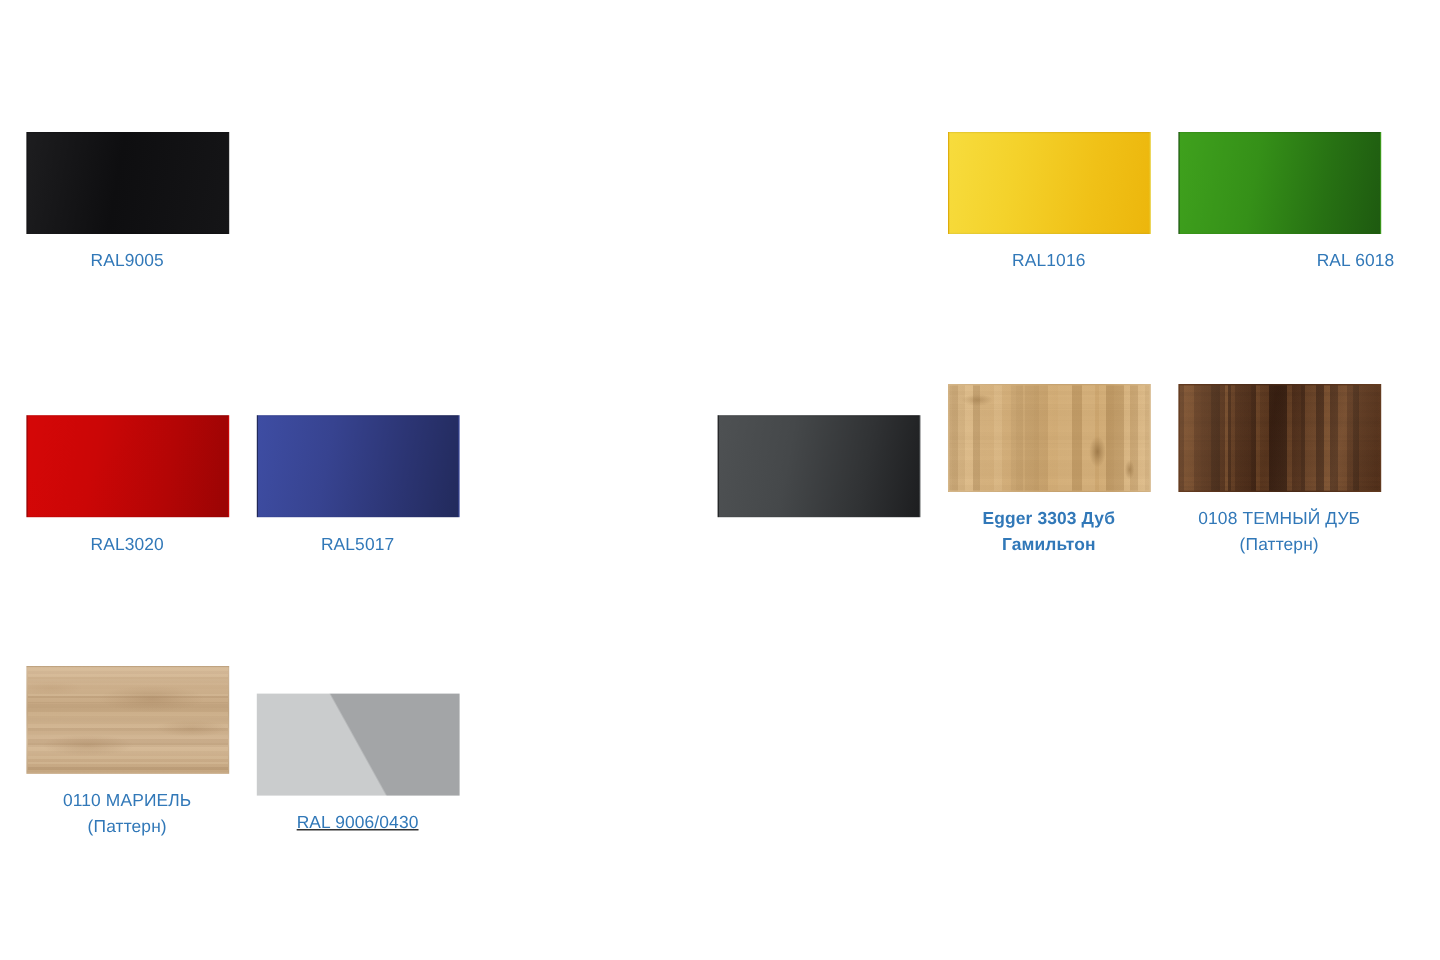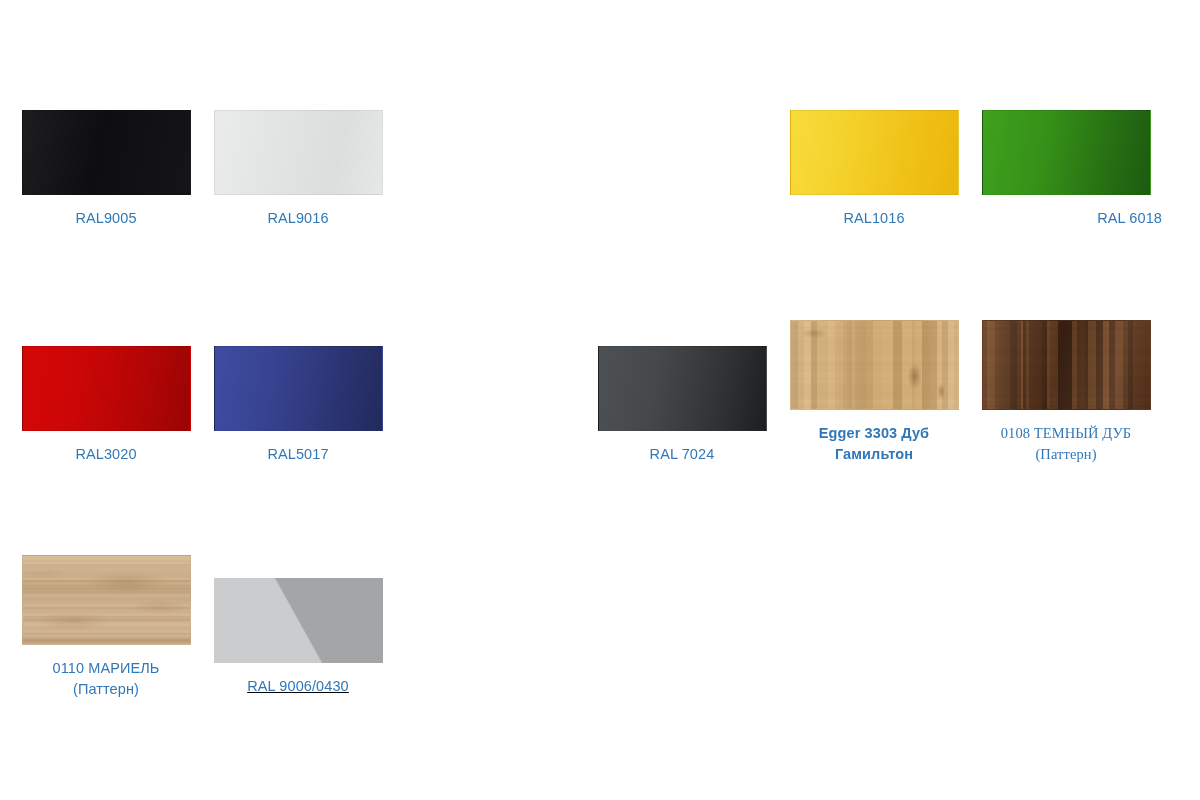--- a/index.html
+++ b/index.html
@@ -58,54 +58,49 @@
   }
 </style>
 </head>
 <body>
 
 <div id="palette-grid">
     <div class="swatch-cell" style="left: 10px; top: 110px;">
       <div class="swatch-chip flat" style="background: linear-gradient(100deg, rgb(29, 29, 31) 0%, rgb(14, 14, 16) 45%, rgb(21, 21, 23) 100%);"></div>
       <div class="swatch-label">RAL9005</div>
     </div>
-    <div class="swatch-cell" style="left: 202px; top: 110px;">
-      <div class="swatch-chip flat" style="background: linear-gradient(100deg, rgb(234, 235, 235) 0%, rgb(226, 227, 227) 40%, rgb(220, 221, 221) 72%, rgb(230, 231, 231) 100%);"></div>
-      <div class="swatch-label">RAL9016</div>
-    </div>
     <div class="swatch-cell" style="left: 778px; top: 110px;">
       <div class="swatch-chip flat" style="background: linear-gradient(100deg, rgb(247, 220, 61) 0%, rgb(244, 210, 43) 32%, rgb(240, 193, 23) 70%, rgb(236, 182, 12) 100%);"></div>
       <div class="swatch-label">RAL1016</div>
     </div>
     <div class="swatch-cell" style="left: 970px; top: 110px; text-align: right;">
       <div class="swatch-chip flat" style="background: linear-gradient(100deg, rgb(63, 161, 29) 0%, rgb(53, 144, 24) 38%, rgb(39, 113, 19) 72%, rgb(30, 90, 16) 100%);"></div>
       <div class="swatch-label">RAL 6018</div>
     </div>
     <div class="swatch-cell" style="left: 10px; top: 346px;">
       <div class="swatch-chip flat" style="background: linear-gradient(100deg, rgb(213, 7, 7) 0%, rgb(203, 6, 6) 34%, rgb(179, 5, 5) 70%, rgb(154, 4, 4) 100%);"></div>
       <div class="swatch-label">RAL3020</div>
     </div>
     <div class="swatch-cell" style="left: 202px; top: 346px;">
       <div class="swatch-chip flat" style="background: linear-gradient(100deg, rgb(62, 77, 163) 0%, rgb(55, 67, 144) 35%, rgb(43, 52, 114) 72%, rgb(34, 42, 92) 100%);"></div>
       <div class="swatch-label">RAL5017</div>
     </div>
     <div class="swatch-cell" style="left: 586px; top: 346px;">
       <div class="swatch-chip flat" style="background: linear-gradient(100deg, rgb(78, 81, 83) 0%, rgb(69, 72, 74) 35%, rgb(48, 50, 52) 72%, rgb(29, 30, 32) 100%);"></div>
-      <div class="swatch-label">RAL 7024</div>
     </div>
     <div class="swatch-cell" style="left: 778px; top: 320px; font-weight: bold;">
       <div class="swatch-chip tall" style="background: linear-gradient(95deg, rgb(227, 195, 147) 0%, rgb(211, 173, 118) 52%, rgb(211, 173, 118) 78%, rgb(227, 195, 147) 100%);">
         <div class="grain-v" style="background: linear-gradient(90deg, rgba(142, 106, 60, 0.26) 0%, rgba(142, 106, 60, 0.26) 1.52%, rgba(142, 106, 60, 0.294) 1.52%, rgba(142, 106, 60, 0.294) 4.26%, rgba(142, 106, 60, 0.12) 4.26%, rgba(142, 106, 60, 0.12) 7.84%, rgba(227, 195, 147, 0.165) 7.84%, rgba(227, 195, 147, 0.165) 12%, rgba(142, 106, 60, 0.298) 12%, rgba(142, 106, 60, 0.298) 15.29%, rgba(185, 143, 88, 0.165) 15.29%, rgba(185, 143, 88, 0.165) 18.26%, rgba(185, 143, 88, 0.145) 18.26%, rgba(185, 143, 88, 0.145) 22.38%, rgba(227, 195, 147, 0.21) 22.38%, rgba(227, 195, 147, 0.21) 26.39%, rgba(185, 143, 88, 0.153) 26.39%, rgba(185, 143, 88, 0.153) 31.04%, rgba(142, 106, 60, 0.173) 31.04%, rgba(142, 106, 60, 0.173) 33.29%, rgba(142, 106, 60, 0.235) 33.29%, rgba(142, 106, 60, 0.235) 36.62%, rgba(142, 106, 60, 0.11) 36.62%, rgba(142, 106, 60, 0.11) 38.03%, rgba(142, 106, 60, 0.216) 38.03%, rgba(142, 106, 60, 0.216) 42.09%, rgba(142, 106, 60, 0.243) 42.09%, rgba(142, 106, 60, 0.243) 44.98%, rgba(142, 106, 60, 0.157) 44.98%, rgba(142, 106, 60, 0.157) 49.27%, rgba(227, 195, 147, 0.106) 49.27%, rgba(227, 195, 147, 0.106) 54.08%, rgba(227, 195, 147, 0.25) 54.08%, rgba(227, 195, 147, 0.25) 58.5%, rgba(227, 195, 147, 0.267) 58.5%, rgba(227, 195, 147, 0.267) 61.26%, rgba(142, 106, 60, 0.243) 61.26%, rgba(142, 106, 60, 0.243) 66.27%, rgba(227, 195, 147, 0.23) 66.27%, rgba(227, 195, 147, 0.23) 70.48%, rgba(227, 195, 147, 0.247) 70.48%, rgba(227, 195, 147, 0.247) 72.55%, rgba(185, 143, 88, 0.125) 72.55%, rgba(185, 143, 88, 0.125) 74.55%, rgba(227, 195, 147, 0.157) 74.55%, rgba(227, 195, 147, 0.157) 76%, rgba(227, 195, 147, 0.173) 76%, rgba(227, 195, 147, 0.173) 78.41%, rgba(142, 106, 60, 0.294) 78.41%, rgba(142, 106, 60, 0.294) 82.39%, rgba(142, 106, 60, 0.25) 82.39%, rgba(142, 106, 60, 0.25) 87.37%, rgba(227, 195, 147, 0.243) 87.37%, rgba(227, 195, 147, 0.243) 90.2%, rgba(142, 106, 60, 0.208) 90.2%, rgba(142, 106, 60, 0.208) 93.97%, rgba(227, 195, 147, 0.16) 93.97%, rgba(227, 195, 147, 0.16) 97.65%, rgba(142, 106, 60, 0.11) 97.65%, rgba(142, 106, 60, 0.11) 100%);"></div>
         <div class="grain-h" style="background: linear-gradient(rgba(142, 106, 60, 0.035) 0%, rgba(142, 106, 60, 0.035) 2.23%, rgba(142, 106, 60, 0.035) 2.23%, rgba(142, 106, 60, 0.035) 5.9%, rgba(142, 106, 60, 0.082) 5.9%, rgba(142, 106, 60, 0.082) 9.49%, rgba(142, 106, 60, 0.03) 9.49%, rgba(142, 106, 60, 0.03) 10.98%, rgba(142, 106, 60, 0.06) 10.98%, rgba(142, 106, 60, 0.06) 14.39%, rgba(142, 106, 60, 0.043) 14.39%, rgba(142, 106, 60, 0.043) 16.38%, rgba(142, 106, 60, 0.03) 16.38%, rgba(142, 106, 60, 0.03) 17.49%, rgba(142, 106, 60, 0.082) 17.49%, rgba(142, 106, 60, 0.082) 18.63%, rgba(142, 106, 60, 0.067) 18.63%, rgba(142, 106, 60, 0.067) 21.12%, rgba(142, 106, 60, 0.094) 21.12%, rgba(142, 106, 60, 0.094) 22.16%, rgba(142, 106, 60, 0.043) 22.16%, rgba(142, 106, 60, 0.043) 23.16%, rgba(142, 106, 60, 0.09) 23.16%, rgba(142, 106, 60, 0.09) 26.49%, rgba(142, 106, 60, 0.09) 26.49%, rgba(142, 106, 60, 0.09) 28.88%, rgba(142, 106, 60, 0.07) 28.88%, rgba(142, 106, 60, 0.07) 32.99%, rgba(142, 106, 60, 0.094) 32.99%, rgba(142, 106, 60, 0.094) 34.01%, rgba(142, 106, 60, 0.07) 34.01%, rgba(142, 106, 60, 0.07) 36.55%, rgba(142, 106, 60, 0.07) 36.55%, rgba(142, 106, 60, 0.07) 38.59%, rgba(142, 106, 60, 0.055) 38.59%, rgba(142, 106, 60, 0.055) 42.27%, rgba(142, 106, 60, 0.047) 42.27%, rgba(142, 106, 60, 0.047) 44.03%, rgba(142, 106, 60, 0.075) 44.03%, rgba(142, 106, 60, 0.075) 47.89%, rgba(142, 106, 60, 0.098) 47.89%, rgba(142, 106, 60, 0.098) 51.65%, rgba(142, 106, 60, 0.055) 51.65%, rgba(142, 106, 60, 0.055) 54.44%, rgba(142, 106, 60, 0.1) 54.44%, rgba(142, 106, 60, 0.1) 55.69%, rgba(142, 106, 60, 0.063) 55.69%, rgba(142, 106, 60, 0.063) 59.34%, rgba(142, 106, 60, 0.03) 59.34%, rgba(142, 106, 60, 0.03) 61.71%, rgba(142, 106, 60, 0.06) 61.71%, rgba(142, 106, 60, 0.06) 65.67%, rgba(142, 106, 60, 0.063) 65.67%, rgba(142, 106, 60, 0.063) 67.17%, rgba(142, 106, 60, 0.04) 67.17%, rgba(142, 106, 60, 0.04) 70.71%, rgba(142, 106, 60, 0.08) 70.71%, rgba(142, 106, 60, 0.08) 73.74%, rgba(142, 106, 60, 0.09) 73.74%, rgba(142, 106, 60, 0.09) 77.79%, rgba(142, 106, 60, 0.08) 77.79%, rgba(142, 106, 60, 0.08) 78.98%, rgba(142, 106, 60, 0.09) 78.98%, rgba(142, 106, 60, 0.09) 83%, rgba(142, 106, 60, 0.098) 83%, rgba(142, 106, 60, 0.098) 84.3%, rgba(142, 106, 60, 0.098) 84.3%, rgba(142, 106, 60, 0.098) 85.91%, rgba(142, 106, 60, 0.075) 85.91%, rgba(142, 106, 60, 0.075) 89.24%, rgba(142, 106, 60, 0.03) 89.24%, rgba(142, 106, 60, 0.03) 91.92%, rgba(142, 106, 60, 0.04) 91.92%, rgba(142, 106, 60, 0.04) 94.22%, rgba(142, 106, 60, 0.082) 94.22%, rgba(142, 106, 60, 0.082) 95.62%, rgba(142, 106, 60, 0.082) 95.62%, rgba(142, 106, 60, 0.082) 99.35%, rgba(142, 106, 60, 0.043) 99.35%, rgba(142, 106, 60, 0.043) 100%);"></div>
         <div class="knots" style="background: radial-gradient(7px 13px at 74% 63%, rgba(142, 106, 60, 0.72) 0%, rgba(142, 106, 60, 0.3) 55%, rgba(142, 106, 60, 0) 100%), radial-gradient(4px 8px at 90% 80%, rgba(142, 106, 60, 0.55) 0%, rgba(142, 106, 60, 0) 100%), radial-gradient(13px 5px at 14% 14%, rgba(142, 106, 60, 0.4) 0%, rgba(142, 106, 60, 0) 100%);"></div>
       </div>
       <div class="swatch-label">Egger 3303 Дуб
 Гамильтон</div>
     </div>
-    <div class="swatch-cell" style="left: 970px; top: 320px; font-family: Liberation Serif, serif;">
+    <div class="swatch-cell" style="left: 970px; top: 320px;">
       <div class="swatch-chip tall" style="background: linear-gradient(95deg, rgb(107, 63, 34) 0%, rgb(74, 42, 23) 48%, rgb(107, 63, 34) 100%);">
         <div class="grain-v" style="background: linear-gradient(90deg, rgba(74, 42, 23, 0.486) 0%, rgba(74, 42, 23, 0.486) 2.33%, rgba(138, 90, 51, 0.306) 2.33%, rgba(138, 90, 51, 0.306) 7.27%, rgba(74, 42, 23, 0.33) 7.27%, rgba(74, 42, 23, 0.33) 10.63%, rgba(74, 42, 23, 0.463) 10.63%, rgba(74, 42, 23, 0.463) 15.91%, rgba(46, 25, 14, 0.533) 15.91%, rgba(46, 25, 14, 0.533) 20.21%, rgba(74, 42, 23, 0.373) 20.21%, rgba(74, 42, 23, 0.373) 22.5%, rgba(138, 90, 51, 0.592) 22.5%, rgba(138, 90, 51, 0.592) 24.09%, rgba(46, 25, 14, 0.36) 24.09%, rgba(46, 25, 14, 0.36) 25.48%, rgba(138, 90, 51, 0.243) 25.48%, rgba(138, 90, 51, 0.243) 27.57%, rgba(74, 42, 23, 0.447) 27.57%, rgba(74, 42, 23, 0.447) 32.66%, rgba(74, 42, 23, 0.467) 32.66%, rgba(74, 42, 23, 0.467) 35.39%, rgba(46, 25, 14, 0.345) 35.39%, rgba(46, 25, 14, 0.345) 38.05%, rgba(138, 90, 51, 0.533) 38.05%, rgba(138, 90, 51, 0.533) 40.36%, rgba(138, 90, 51, 0.33) 40.36%, rgba(138, 90, 51, 0.33) 44.71%, rgba(46, 25, 14, 0.557) 44.71%, rgba(46, 25, 14, 0.557) 49.51%, rgba(46, 25, 14, 0.57) 49.51%, rgba(46, 25, 14, 0.57) 53.51%, rgba(138, 90, 51, 0.41) 53.51%, rgba(138, 90, 51, 0.41) 55.99%, rgba(74, 42, 23, 0.27) 55.99%, rgba(74, 42, 23, 0.27) 60.82%, rgba(46, 25, 14, 0.404) 60.82%, rgba(46, 25, 14, 0.404) 62.73%, rgba(138, 90, 51, 0.353) 62.73%, rgba(138, 90, 51, 0.353) 67.89%, rgba(46, 25, 14, 0.424) 67.89%, rgba(46, 25, 14, 0.424) 72.06%, rgba(138, 90, 51, 0.56) 72.06%, rgba(138, 90, 51, 0.56) 75.18%, rgba(46, 25, 14, 0.365) 75.18%, rgba(46, 25, 14, 0.365) 79.1%, rgba(138, 90, 51, 0.318) 79.1%, rgba(138, 90, 51, 0.318) 83.61%, rgba(74, 42, 23, 0.424) 83.61%, rgba(74, 42, 23, 0.424) 85.35%, rgba(74, 42, 23, 0.38) 85.35%, rgba(74, 42, 23, 0.38) 86.59%, rgba(46, 25, 14, 0.55) 86.59%, rgba(46, 25, 14, 0.55) 89.64%, rgba(74, 42, 23, 0.35) 89.64%, rgba(74, 42, 23, 0.35) 94.27%, rgba(74, 42, 23, 0.337) 94.27%, rgba(74, 42, 23, 0.337) 98.9%, rgba(74, 42, 23, 0.24) 98.9%, rgba(74, 42, 23, 0.24) 100%);"></div>
         <div class="grain-h" style="background: linear-gradient(rgba(46, 25, 14, 0.067) 0%, rgba(46, 25, 14, 0.067) 2.57%, rgba(46, 25, 14, 0.067) 2.57%, rgba(46, 25, 14, 0.067) 4.62%, rgba(46, 25, 14, 0.055) 4.62%, rgba(46, 25, 14, 0.055) 6.59%, rgba(46, 25, 14, 0.157) 6.59%, rgba(46, 25, 14, 0.157) 10.05%, rgba(46, 25, 14, 0.086) 10.05%, rgba(46, 25, 14, 0.086) 11.3%, rgba(46, 25, 14, 0.082) 11.3%, rgba(46, 25, 14, 0.082) 14.1%, rgba(46, 25, 14, 0.063) 14.1%, rgba(46, 25, 14, 0.063) 15.67%, rgba(46, 25, 14, 0.125) 15.67%, rgba(46, 25, 14, 0.125) 17.78%, rgba(46, 25, 14, 0.1) 17.78%, rgba(46, 25, 14, 0.1) 19.95%, rgba(46, 25, 14, 0.075) 19.95%, rgba(46, 25, 14, 0.075) 23.95%, rgba(46, 25, 14, 0.106) 23.95%, rgba(46, 25, 14, 0.106) 25.87%, rgba(46, 25, 14, 0.07) 25.87%, rgba(46, 25, 14, 0.07) 29.95%, rgba(46, 25, 14, 0.11) 29.95%, rgba(46, 25, 14, 0.11) 33.98%, rgba(46, 25, 14, 0.157) 33.98%, rgba(46, 25, 14, 0.157) 36.75%, rgba(46, 25, 14, 0.114) 36.75%, rgba(46, 25, 14, 0.114) 40.03%, rgba(46, 25, 14, 0.067) 40.03%, rgba(46, 25, 14, 0.067) 43.73%, rgba(46, 25, 14, 0.063) 43.73%, rgba(46, 25, 14, 0.063) 44.95%, rgba(46, 25, 14, 0.067) 44.95%, rgba(46, 25, 14, 0.067) 46.75%, rgba(46, 25, 14, 0.1) 46.75%, rgba(46, 25, 14, 0.1) 49.79%, rgba(46, 25, 14, 0.055) 49.79%, rgba(46, 25, 14, 0.055) 51.6%, rgba(46, 25, 14, 0.133) 51.6%, rgba(46, 25, 14, 0.133) 53.7%, rgba(46, 25, 14, 0.082) 53.7%, rgba(46, 25, 14, 0.082) 54.86%, rgba(46, 25, 14, 0.09) 54.86%, rgba(46, 25, 14, 0.09) 58.21%, rgba(46, 25, 14, 0.055) 58.21%, rgba(46, 25, 14, 0.055) 61.8%, rgba(46, 25, 14, 0.125) 61.8%, rgba(46, 25, 14, 0.125) 63.81%, rgba(46, 25, 14, 0.133) 63.81%, rgba(46, 25, 14, 0.133) 65.67%, rgba(46, 25, 14, 0.157) 65.67%, rgba(46, 25, 14, 0.157) 68.46%, rgba(46, 25, 14, 0.12) 68.46%, rgba(46, 25, 14, 0.12) 71.96%, rgba(46, 25, 14, 0.145) 71.96%, rgba(46, 25, 14, 0.145) 76.04%, rgba(46, 25, 14, 0.13) 76.04%, rgba(46, 25, 14, 0.13) 77.53%, rgba(46, 25, 14, 0.1) 77.53%, rgba(46, 25, 14, 0.1) 79.06%, rgba(46, 25, 14, 0.098) 79.06%, rgba(46, 25, 14, 0.098) 82.06%, rgba(46, 25, 14, 0.125) 82.06%, rgba(46, 25, 14, 0.125) 83.78%, rgba(46, 25, 14, 0.137) 83.78%, rgba(46, 25, 14, 0.137) 87.34%, rgba(46, 25, 14, 0.047) 87.34%, rgba(46, 25, 14, 0.047) 90.35%, rgba(46, 25, 14, 0.125) 90.35%, rgba(46, 25, 14, 0.125) 92.33%, rgba(46, 25, 14, 0.075) 92.33%, rgba(46, 25, 14, 0.075) 93.69%, rgba(46, 25, 14, 0.063) 93.69%, rgba(46, 25, 14, 0.063) 95.17%, rgba(46, 25, 14, 0.157) 95.17%, rgba(46, 25, 14, 0.157) 97.48%, rgba(46, 25, 14, 0.1) 97.48%, rgba(46, 25, 14, 0.1) 98.7%, rgba(46, 25, 14, 0.106) 98.7%, rgba(46, 25, 14, 0.106) 100%);"></div>
         <div class="sheen" style="background: linear-gradient(100deg, rgba(255, 220, 170, 0.16) 0%, rgba(0, 0, 0, 0.06) 45%, rgba(255, 215, 165, 0.12) 78%, rgba(0, 0, 0, 0.14) 100%);"></div>
       </div>
       <div class="swatch-label">0108 ТЕМНЫЙ ДУБ
 (Паттерн)</div>
     </div>
     <div class="swatch-cell" style="left: 10px; top: 555px;">
       <div class="swatch-chip tall" style="background: linear-gradient(rgb(221, 195, 162) 0%, rgb(203, 174, 137) 40%, rgb(221, 195, 162) 70%, rgb(203, 174, 137) 100%);">

